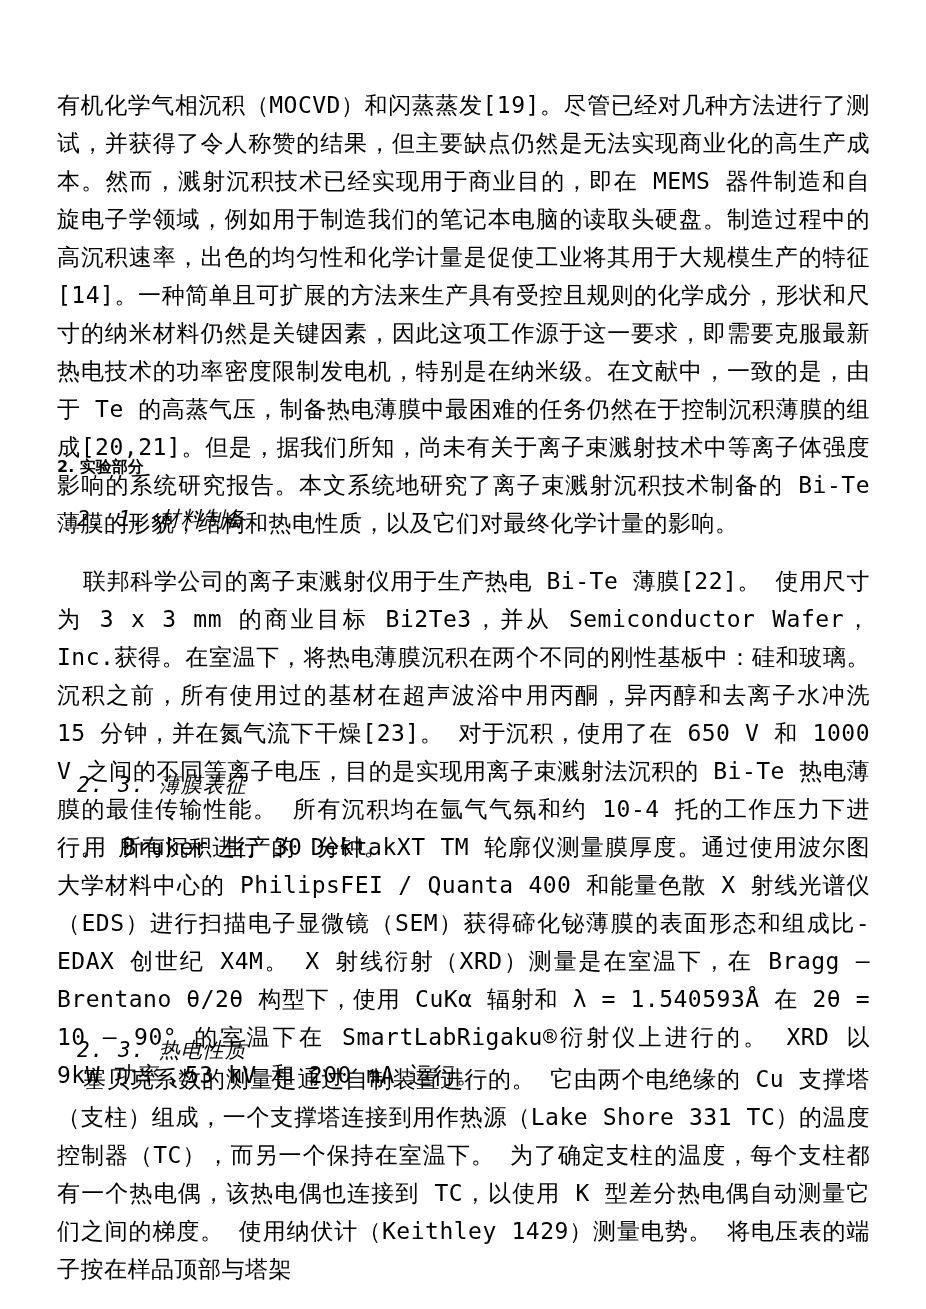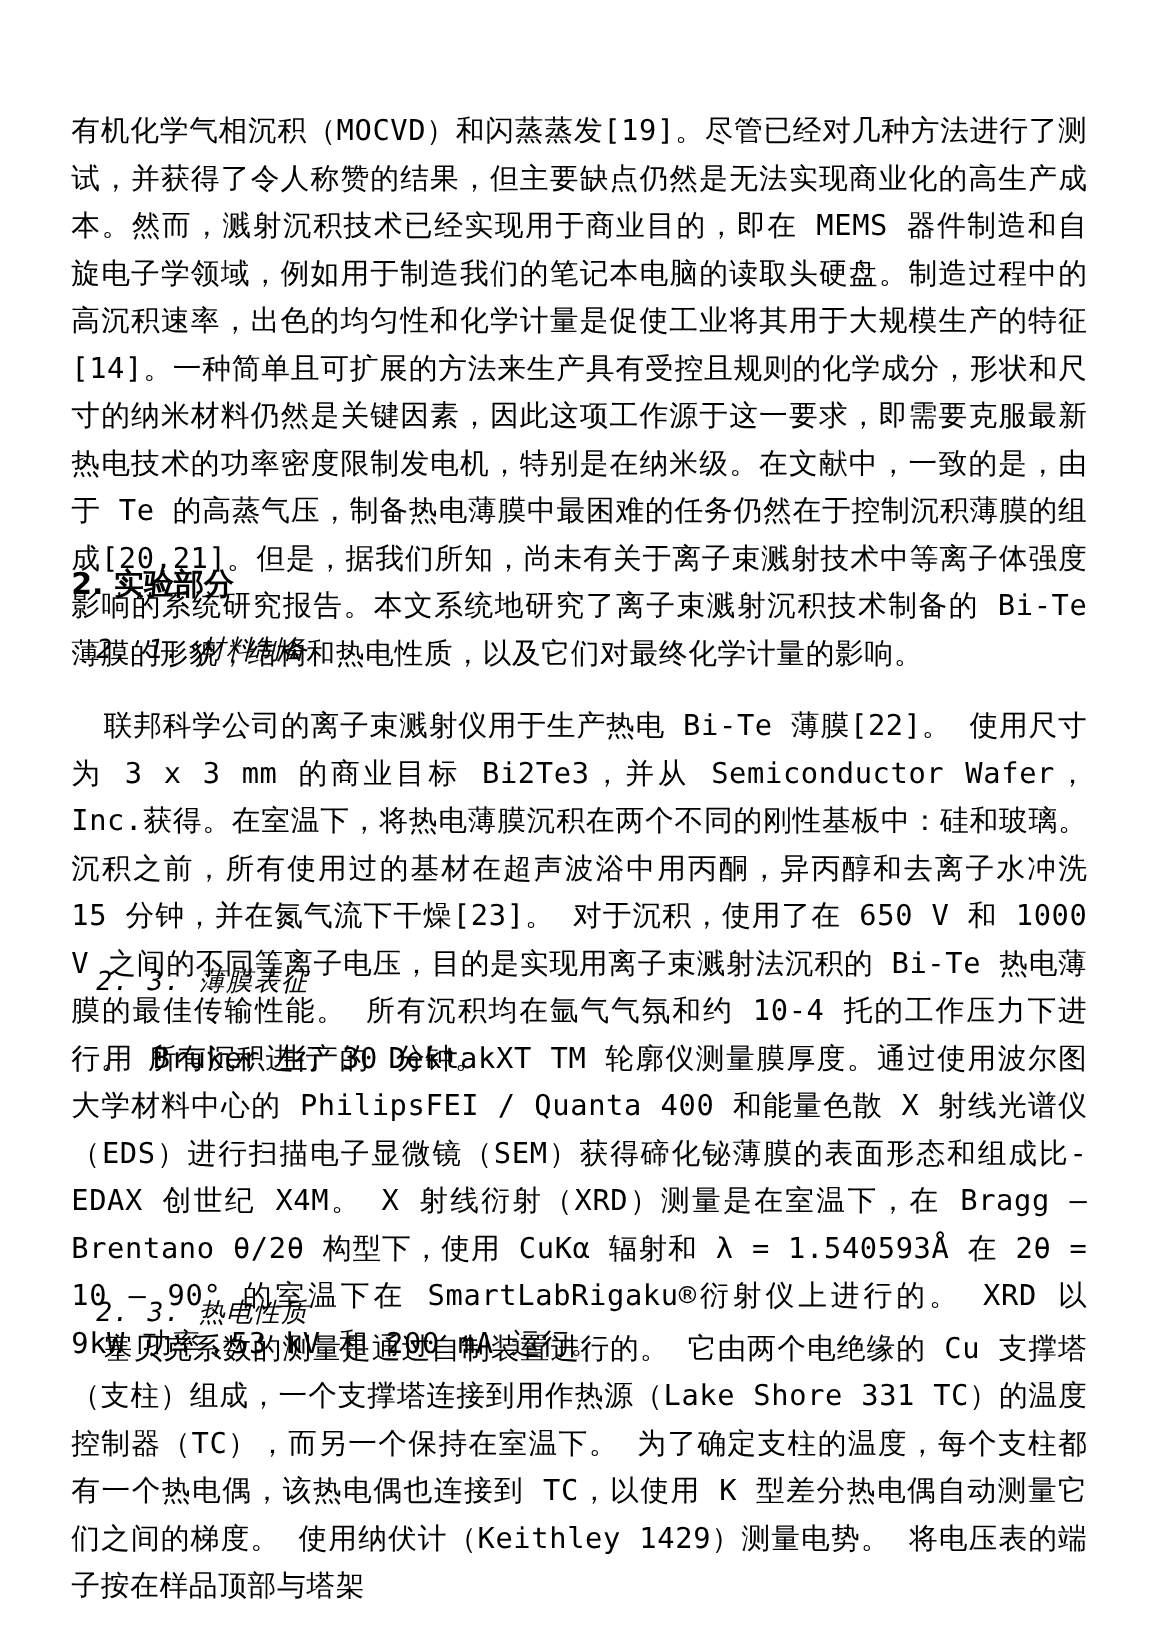--- a/index.html
+++ b/index.html
@@ -26,21 +26,21 @@
     text-align: justify;
     text-justify: inter-ideograph;
     letter-spacing: 0.5px;
     margin: 0;
   }
   .indented {
     text-indent: 26px;
     margin-top: 14px;
   }
   .section-heading {
-    font-size: 24px;
+    font-size: 16px;
     font-weight: bold;
     line-height: 30px;
     margin: 0;
     font-family: "DejaVu Sans", "Liberation Sans", sans-serif;
   }
   .subsection-heading {
     font-size: 21px;
     font-style: italic;
     font-weight: normal;
     line-height: 28px;

